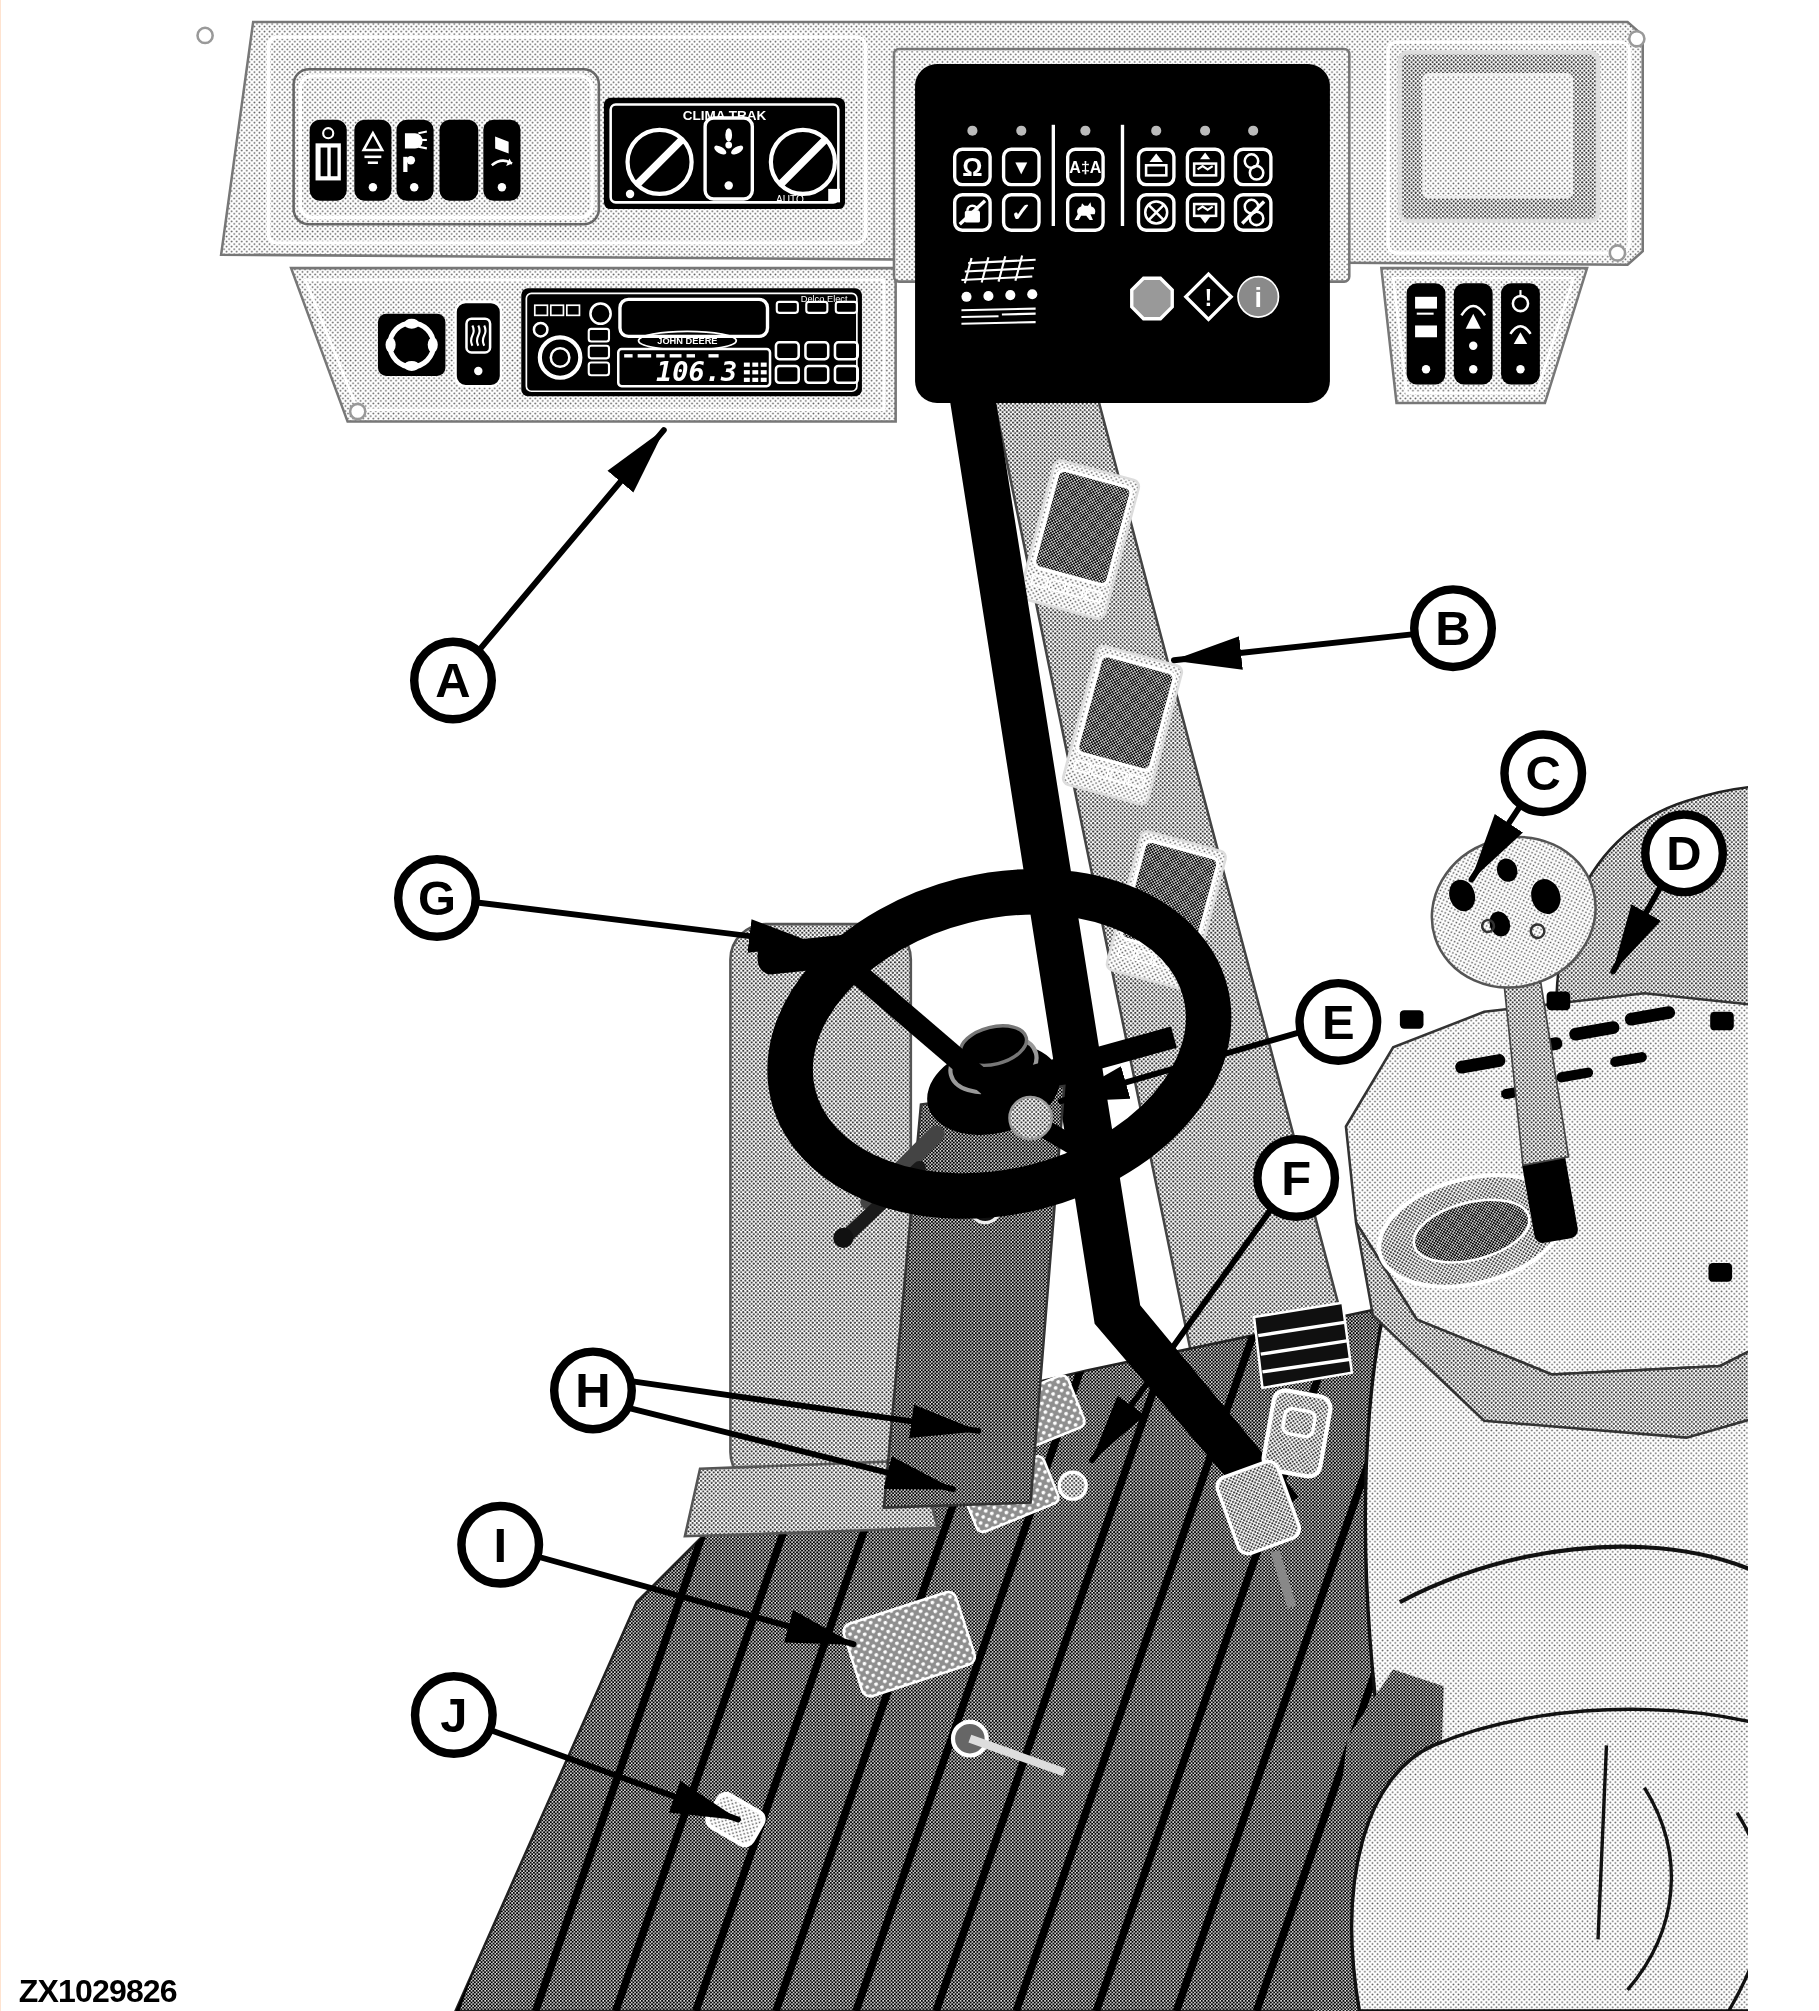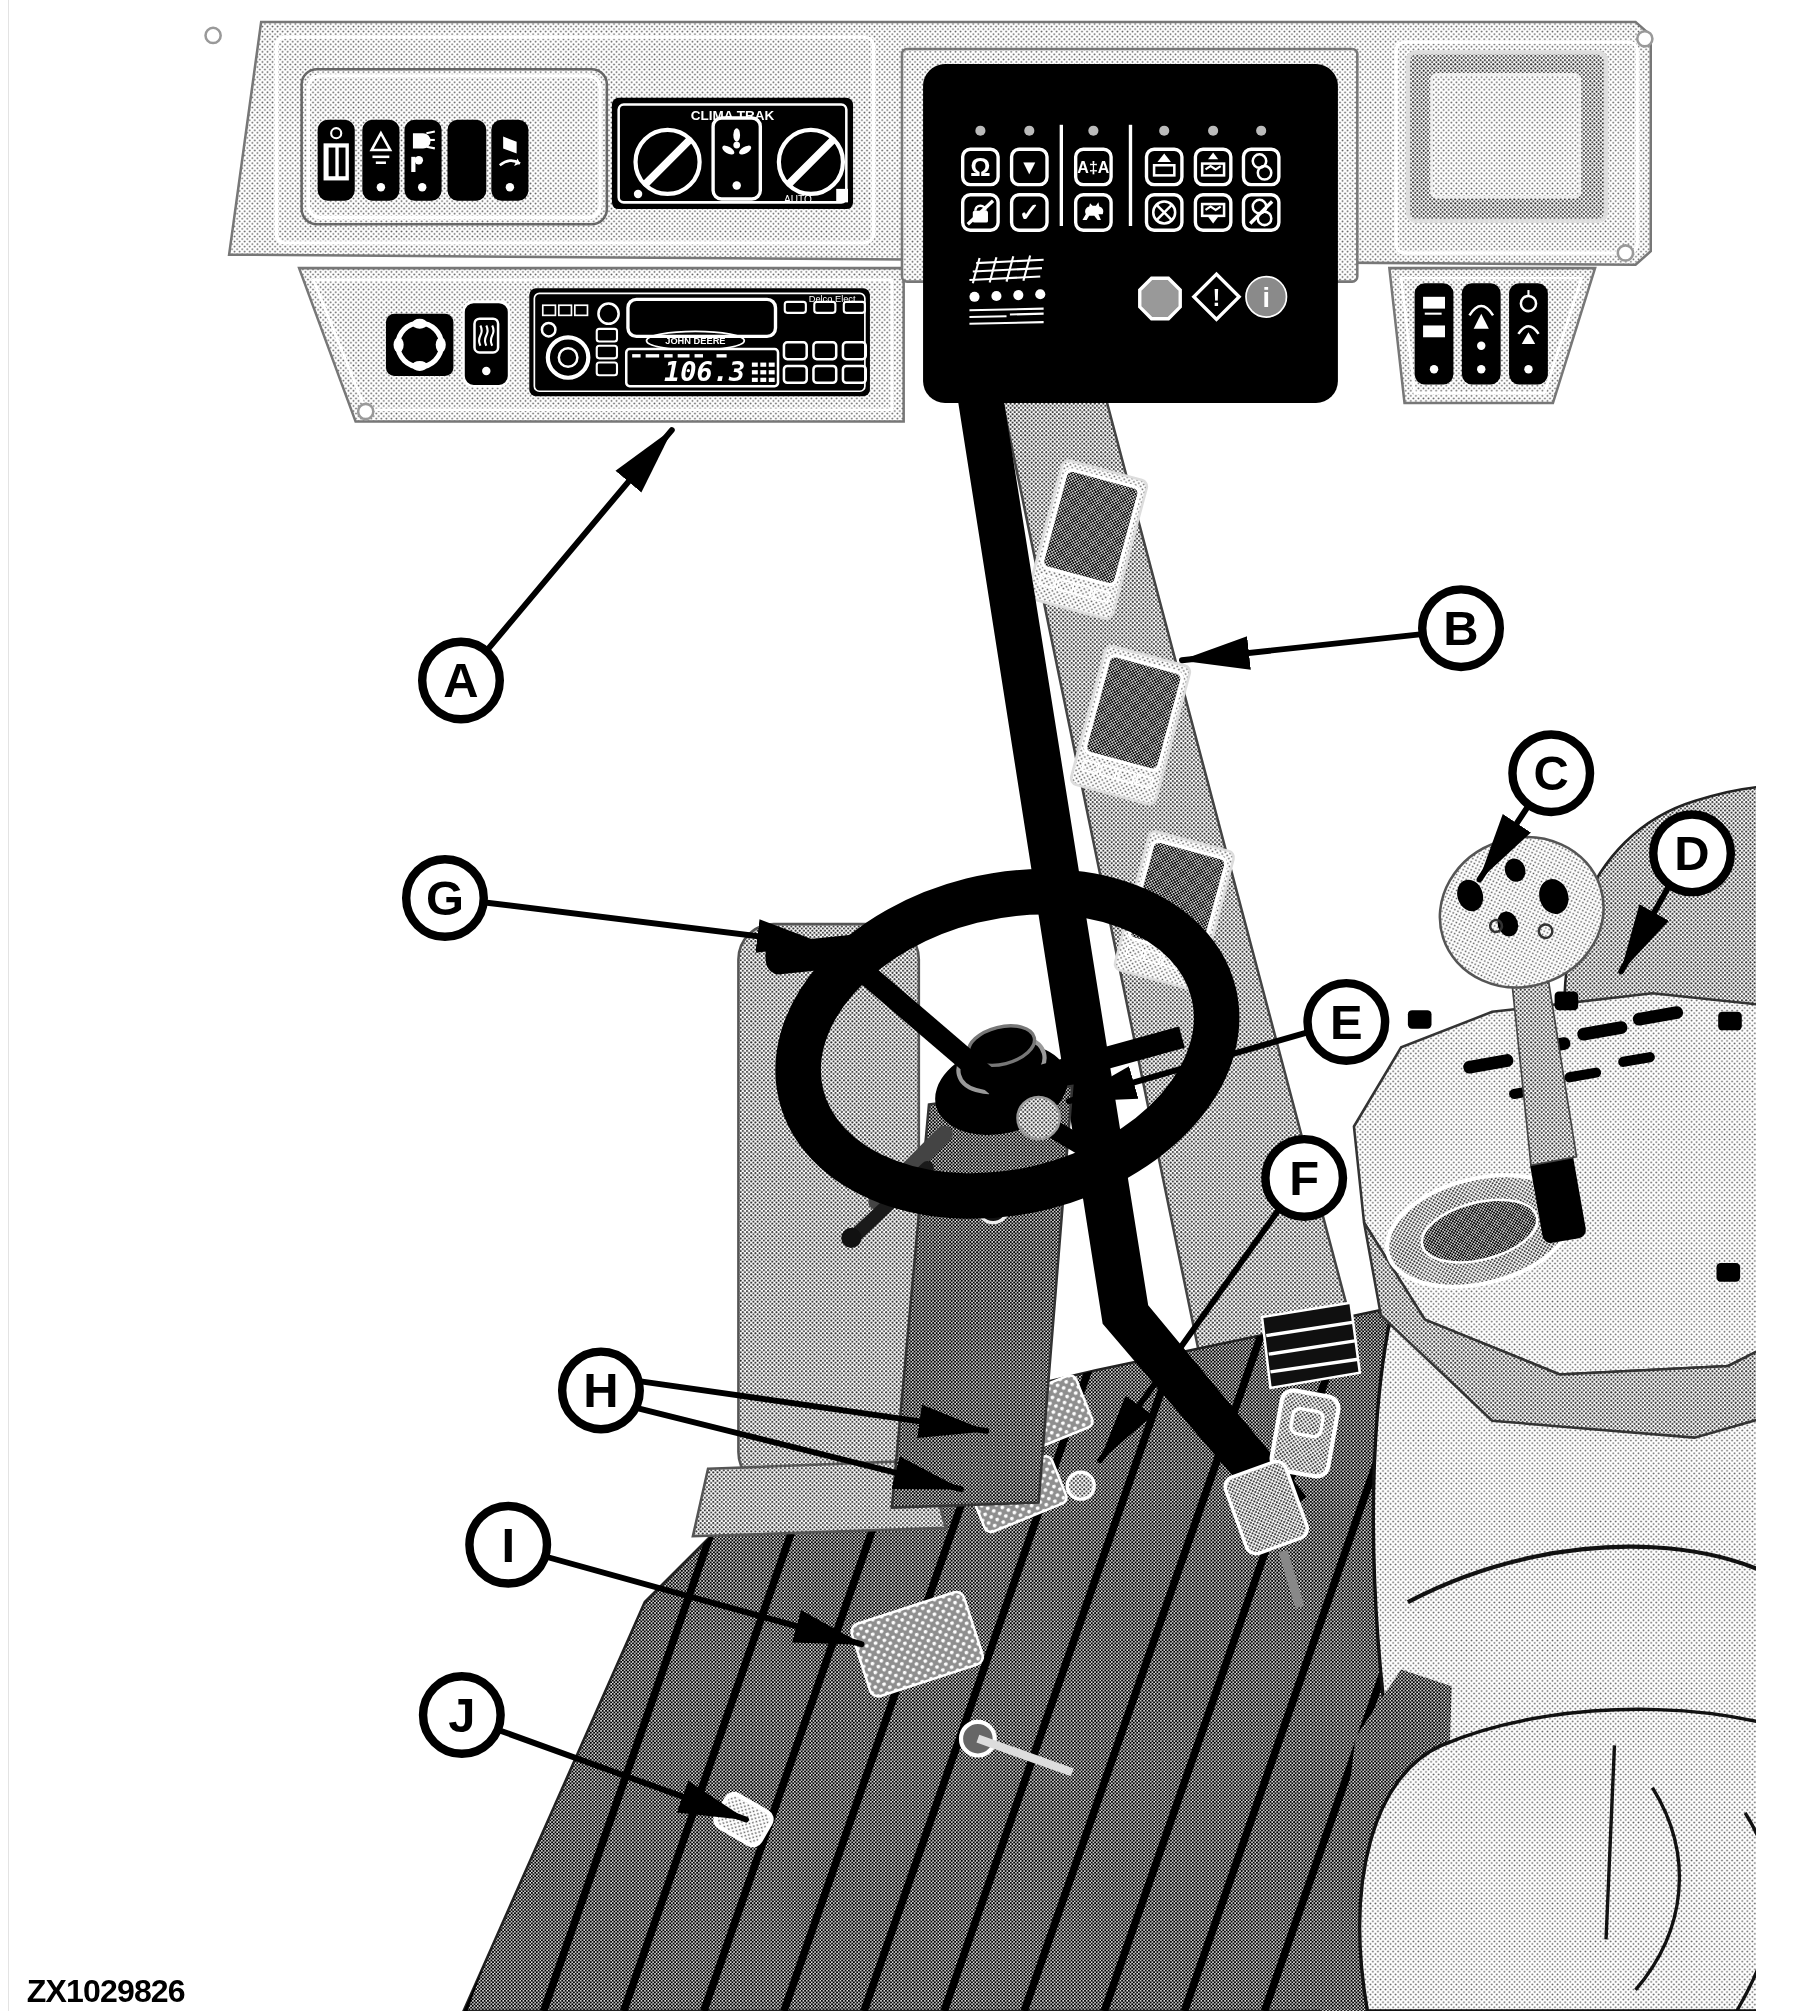--- a/index.html
+++ b/index.html
@@ -1,16 +1,16 @@
 <!DOCTYPE html>
 <html style="font-size:13.5px"><head>
 <meta charset="utf-8">
 <style>
   html,body{margin:0;padding:0;background:#ffffff;}
-  .stage{position:relative;width:1748px;height:2011px;background:#737373;overflow:hidden;margin-left:8px;}
+  .stage{position:relative;width:1748px;height:2011px;background:#f97316;overflow:hidden;}
   svg{display:block;font-family:"Liberation Sans",sans-serif;}
   text{font-family:"Liberation Sans",sans-serif;}
   .callout-letter{font-weight:bold;font-size:58px;fill:#000;}
   .panel-title{font-weight:bold;fill:#fff;}
   .seg{font-family:"DejaVu Sans Mono",monospace;font-style:italic;font-weight:bold;fill:#fff;}
   .tiny{fill:#fff;}
   .code-label{font-weight:bold;font-size:38px;fill:#000;letter-spacing:-1px;}
 </style>
 </head>
 <body>

